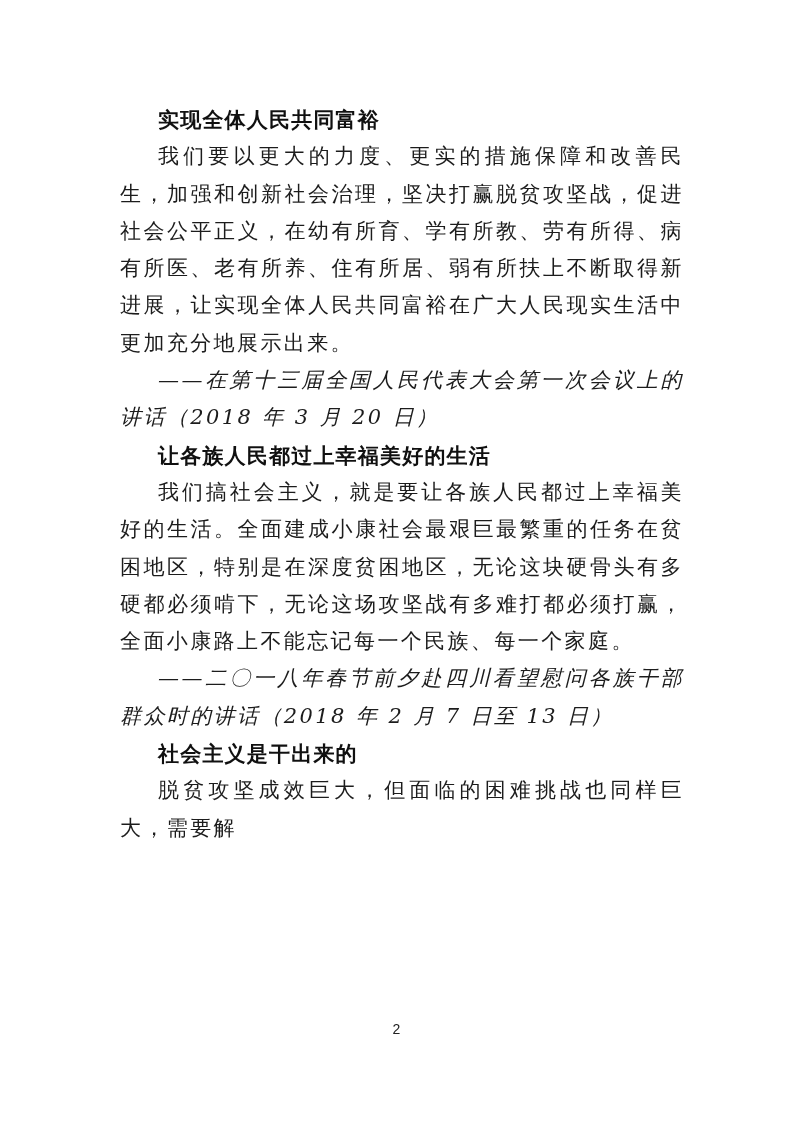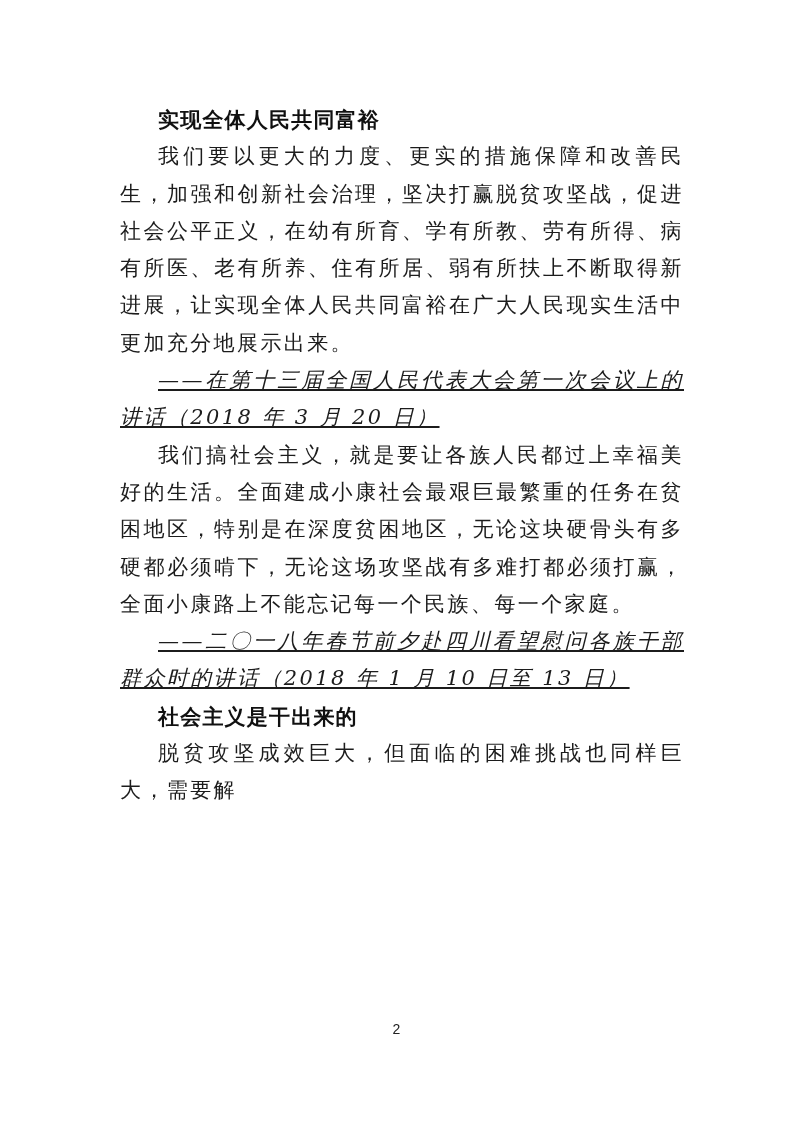--- a/index.html
+++ b/index.html
@@ -32,21 +32,20 @@
     padding: 0;
     text-indent: 38px;
   }
   .content p.heading {
     font-weight: 700;
     color: #101010;
     letter-spacing: 1.2px;
   }
   .content p.cite {
     font-style: italic;
-    text-decoration: underline;
   }
   .content p.section {
     text-indent: 0;
   }
   .page-number {
     position: absolute;
     top: 1021px;
     left: 0;
     width: 100%;
     text-align: center;
@@ -56,19 +55,20 @@
   }
 </style>
 </head>
 <body>
 
 <div class="page">
   <div class="content">
     <p class="heading">实现全体人民共同富裕</p>
     <p class="para">我们要以更大的力度、更实的措施保障和改善民生，加强和创新社会治理，坚决打赢脱贫攻坚战，促进社会公平正义，在幼有所育、学有所教、劳有所得、病有所医、老有所养、住有所居、弱有所扶上不断取得新进展，让实现全体人民共同富裕在广大人民现实生活中更加充分地展示出来。</p>
     <p class="cite">——在第十三届全国人民代表大会第一次会议上的讲话（2018 年 3 月 20 日）</p>
+    <p class="heading">让各族人民都过上幸福美好的生活</p>
     <p class="para">我们搞社会主义，就是要让各族人民都过上幸福美好的生活。全面建成小康社会最艰巨最繁重的任务在贫困地区，特别是在深度贫困地区，无论这块硬骨头有多硬都必须啃下，无论这场攻坚战有多难打都必须打赢，全面小康路上不能忘记每一个民族、每一个家庭。</p>
-    <p class="cite">——二〇一八年春节前夕赴四川看望慰问各族干部群众时的讲话（2018 年 1 月 10 日至 13 日）</p>
+    <p class="cite">——二〇一八年春节前夕赴四川看望慰问各族干部群众时的讲话（2018 年 2 月 7 日至 13 日）</p>
     <p class="heading">社会主义是干出来的</p>
     <p class="para">脱贫攻坚成效巨大，但面临的困难挑战也同样巨大，需要解</p>
   </div>
   <div class="page-number">2</div>
 </div>
 
 </body></html>

